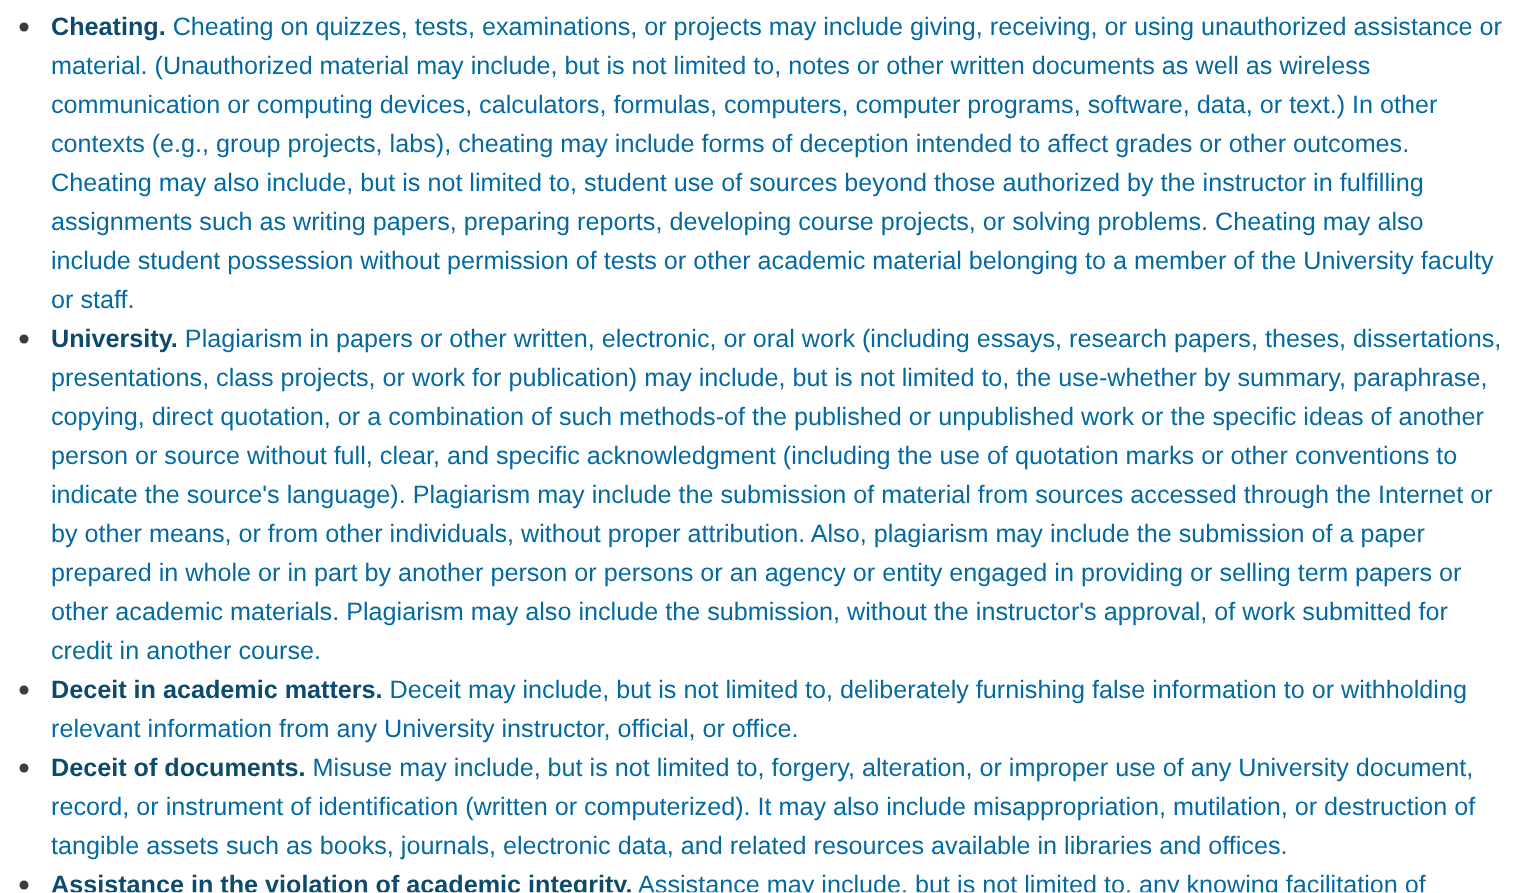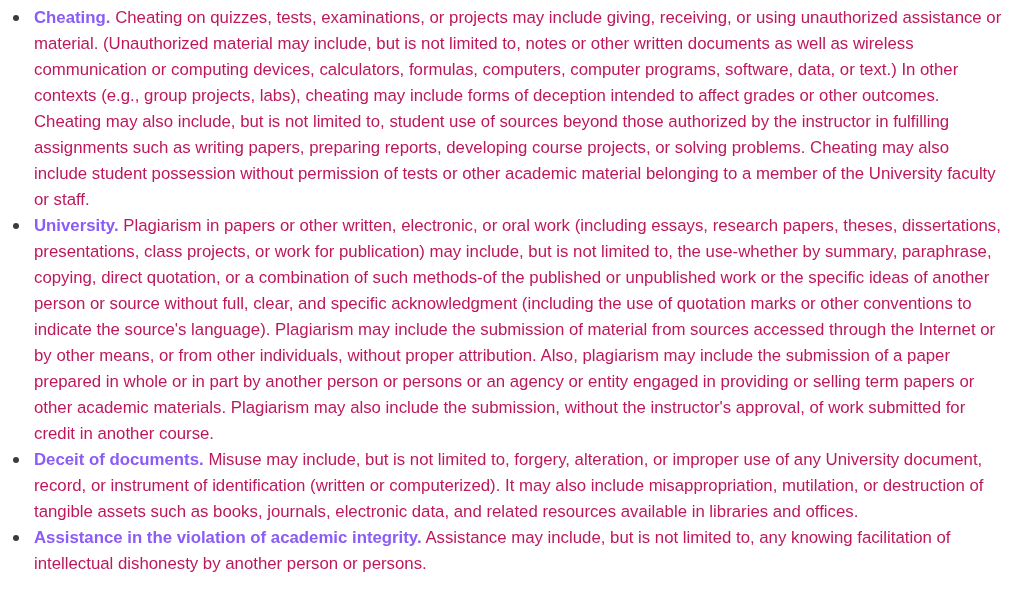--- a/index.html
+++ b/index.html
@@ -33,40 +33,44 @@
     position: absolute;
     left: -21px;
     top: 10px;
     width: 6px;
     height: 6px;
     border-radius: 50%;
     background: #3c3c3c;
   }
   .term {
     font-weight: bold;
-    color: #8b5cf6;
+    color: #0c4a6e;
   }
   .body-text {
-    color: #be185d;
+    color: #0369a1;
   }
 </style>
 </head>
 <body>
 
 <div class="page">
   <ul class="policy-list">
     <li>
       <span class="term">Cheating.</span>
       <span class="body-text">Cheating on quizzes, tests, examinations, or projects may include giving, receiving, or using unauthorized assistance or material. (Unauthorized material may include, but is not limited to, notes or other written documents as well as wireless communication or computing devices, calculators, formulas, computers, computer programs, software, data, or text.) In other contexts (e.g., group projects, labs), cheating may include forms of deception intended to affect grades or other outcomes. Cheating may also include, but is not limited to, student use of sources beyond those authorized by the instructor in fulfilling assignments such as writing papers, preparing reports, developing course projects, or solving problems. Cheating may also include student possession without permission of tests or other academic material belonging to a member of the University faculty or staff.</span>
     </li>
     <li>
       <span class="term">University.</span>
       <span class="body-text">Plagiarism in papers or other written, electronic, or oral work (including essays, research papers, theses, dissertations, presentations, class projects, or work for publication) may include, but is not limited to, the use-whether by summary, paraphrase, copying, direct quotation, or a combination of such methods-of the published or unpublished work or the specific ideas of another person or source without full, clear, and specific acknowledgment (including the use of quotation marks or other conventions to indicate the source's language). Plagiarism may include the submission of material from sources accessed through the Internet or by other means, or from other individuals, without proper attribution. Also, plagiarism may include the submission of a paper prepared in whole or in part by another person or persons or an agency or entity engaged in providing or selling term papers or other academic materials. Plagiarism may also include the submission, without the instructor's approval, of work submitted for credit in another course.</span>
     </li>
     <li>
+      <span class="term">Deceit in academic matters.</span>
+      <span class="body-text">Deceit may include, but is not limited to, deliberately furnishing false information to or withholding relevant information from any University instructor, official, or office.</span>
+    </li>
+    <li>
       <span class="term">Deceit of documents.</span>
       <span class="body-text">Misuse may include, but is not limited to, forgery, alteration, or improper use of any University document, record, or instrument of identification (written or computerized). It may also include misappropriation, mutilation, or destruction of tangible assets such as books, journals, electronic data, and related resources available in libraries and offices.</span>
     </li>
     <li>
       <span class="term">Assistance in the violation of academic integrity.</span>
       <span class="body-text">Assistance may include, but is not limited to, any knowing facilitation of intellectual dishonesty by another person or persons.</span>
     </li>
   </ul>
 </div>
 

